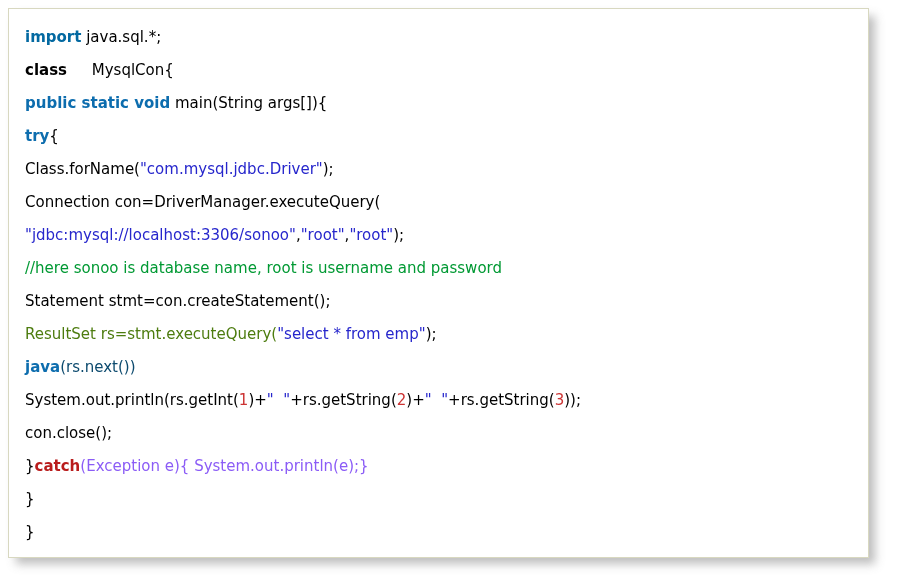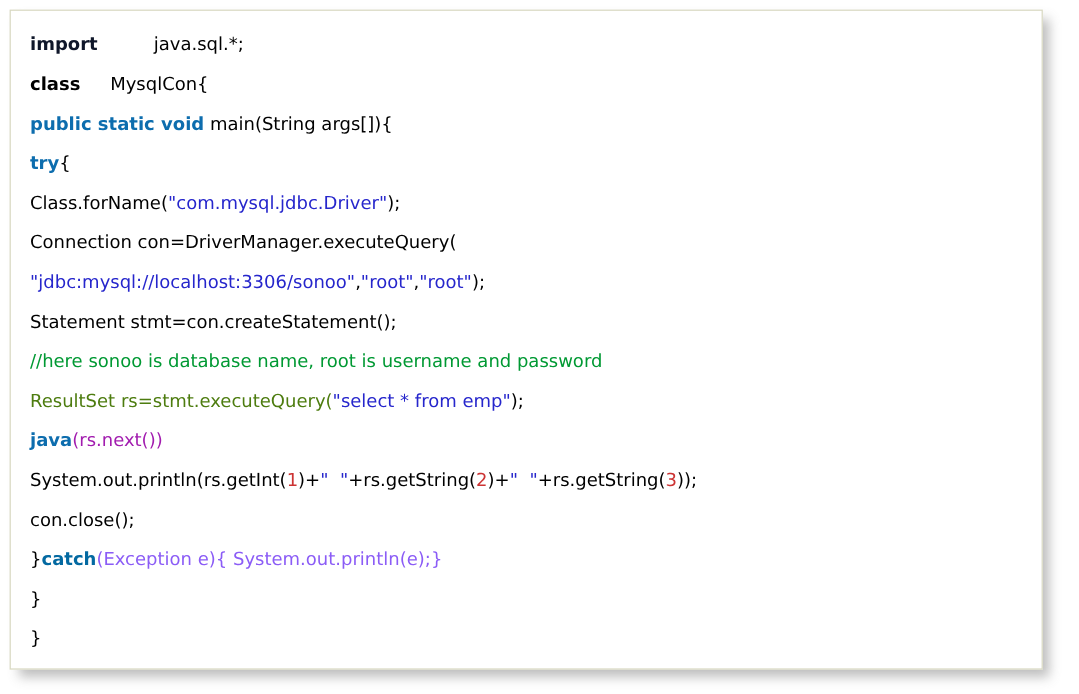--- a/index.html
+++ b/index.html
@@ -32,29 +32,29 @@
     white-space: pre;
     color: #000000;
     letter-spacing: 0;
   }
   .codeline span { vertical-align: baseline; }
 </style>
 </head>
 <body>
 
 <div class="code-block" style="background: rgb(255, 255, 255); border-color: rgb(216, 216, 192);">
-    <div class="codeline"><span style="color: #0f172a; font-weight: bold;">import</span><span style="color: rgb(0, 0, 0); margin-left: 42px;"> java.sql.*;</span></div>
+    <div class="codeline"><span style="color: #0369a1; font-weight: bold;">import</span><span style="color: rgb(0, 0, 0);"> java.sql.*;</span></div>
     <div class="codeline"><span style="color: #000000; font-weight: bold;">class</span><span style="color: rgb(0, 0, 0); padding-left: 20px;"> MysqlCon{</span></div>
     <div class="codeline"><span style="color: rgb(13, 109, 174); font-weight: bold;">public static void</span><span style="color: rgb(0, 0, 0);"> main(String args[]){</span></div>
     <div class="codeline"><span style="color: rgb(13, 109, 174); font-weight: bold; margin-top: 44px;">try</span><span style="color: rgb(0, 0, 0);">{</span></div>
     <div class="codeline"><span style="color: rgb(0, 0, 0);">Class.forName(</span><span style="color: rgb(38, 38, 204);">"com.mysql.jdbc.Driver"</span><span style="color: rgb(0, 0, 0);">);</span></div>
     <div class="codeline"><span style="color: rgb(0, 0, 0);">Connection con=DriverManager.executeQuery(</span></div>
     <div class="codeline"><span style="color: rgb(38, 38, 204);">"jdbc:mysql://localhost:3306/sonoo"</span><span style="color: rgb(0, 0, 0);">,</span><span style="color: rgb(38, 38, 204);">"root"</span><span style="color: rgb(0, 0, 0);">,</span><span style="color: rgb(38, 38, 204);">"root"</span><span style="color: rgb(0, 0, 0);">);</span></div>
+    <div class="codeline"><span style="color: rgb(0, 153, 51);">//here sonoo is database name, root is username and password</span></div>
     <div class="codeline"><span style="color: rgb(0, 0, 0);">Statement stmt=con.createStatement();</span></div>
-    <div class="codeline"><span style="color: rgb(0, 153, 51);">//here sonoo is database name, root is username and password</span></div>
     <div class="codeline"><span style="color: #4d7c0f;">ResultSet rs=stmt.executeQuery(</span><span style="color: rgb(38, 38, 204);">"select * from emp"</span><span style="color: rgb(0, 0, 0);">);</span></div>
-    <div class="codeline"><span style="color: rgb(13, 109, 174); font-weight: bold;">java</span><span style="color: #a21caf;">(rs.next())</span></div>
+    <div class="codeline"><span style="color: rgb(13, 109, 174); font-weight: bold;">java</span><span style="color: #0c4a6e;">(rs.next())</span></div>
     <div class="codeline"><span style="color: rgb(0, 0, 0);">System.out.println(rs.getInt(</span><span style="color: rgb(204, 51, 51);">1</span><span style="color: rgb(0, 0, 0);">)+</span><span style="color: rgb(38, 38, 204);">"  "</span><span style="color: rgb(0, 0, 0);">+rs.getString(</span><span style="color: rgb(204, 51, 51);">2</span><span style="color: rgb(0, 0, 0);">)+</span><span style="color: rgb(38, 38, 204);">"  "</span><span style="color: rgb(0, 0, 0);">+rs.getString(</span><span style="color: rgb(204, 51, 51);">3</span><span style="color: rgb(0, 0, 0);">));</span></div>
     <div class="codeline"><span style="color: rgb(0, 0, 0);">con.close();</span></div>
-    <div class="codeline"><span style="color: rgb(0, 0, 0);">}</span><span style="color: #0369a1; font-weight: bold;">catch</span><span style="color: #8b5cf6;">(Exception e){ System.out.println(e);}</span></div>
+    <div class="codeline"><span style="color: rgb(0, 0, 0);">}</span><span style="color: #b91c1c; font-weight: bold;">catch</span><span style="color: #8b5cf6;">(Exception e){ System.out.println(e);}</span></div>
     <div class="codeline"><span style="color: rgb(0, 0, 0);">}</span></div>
     <div class="codeline"><span style="color: rgb(0, 0, 0);">}</span></div>
   </div>
 
 </body></html>

